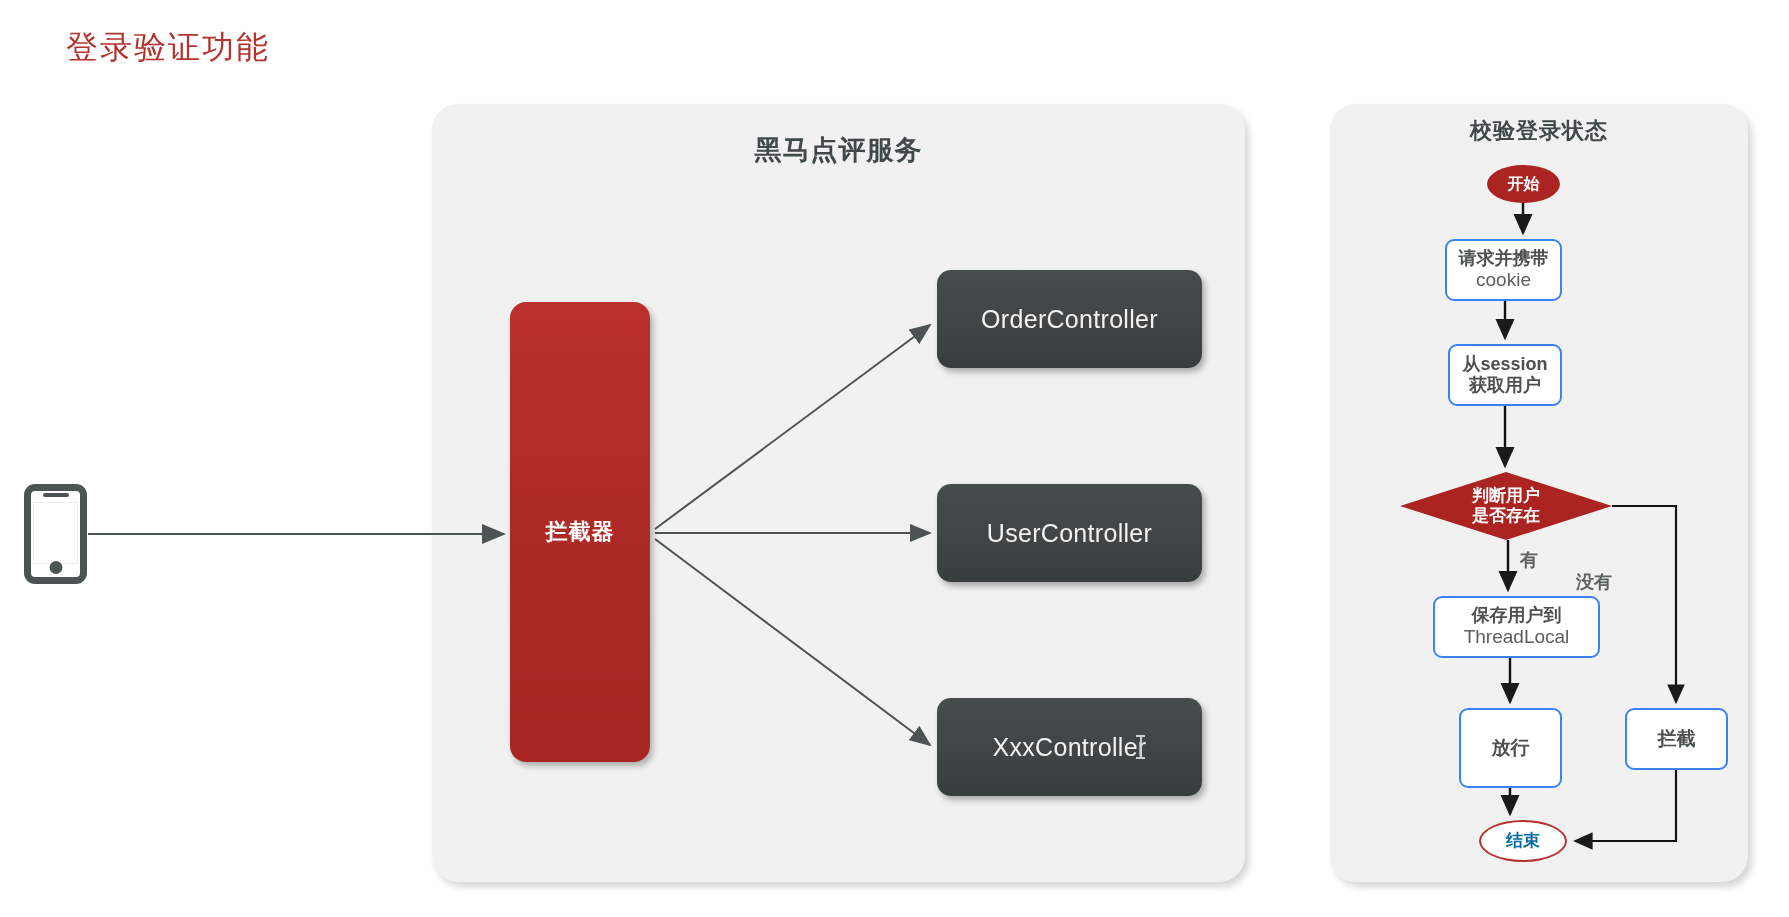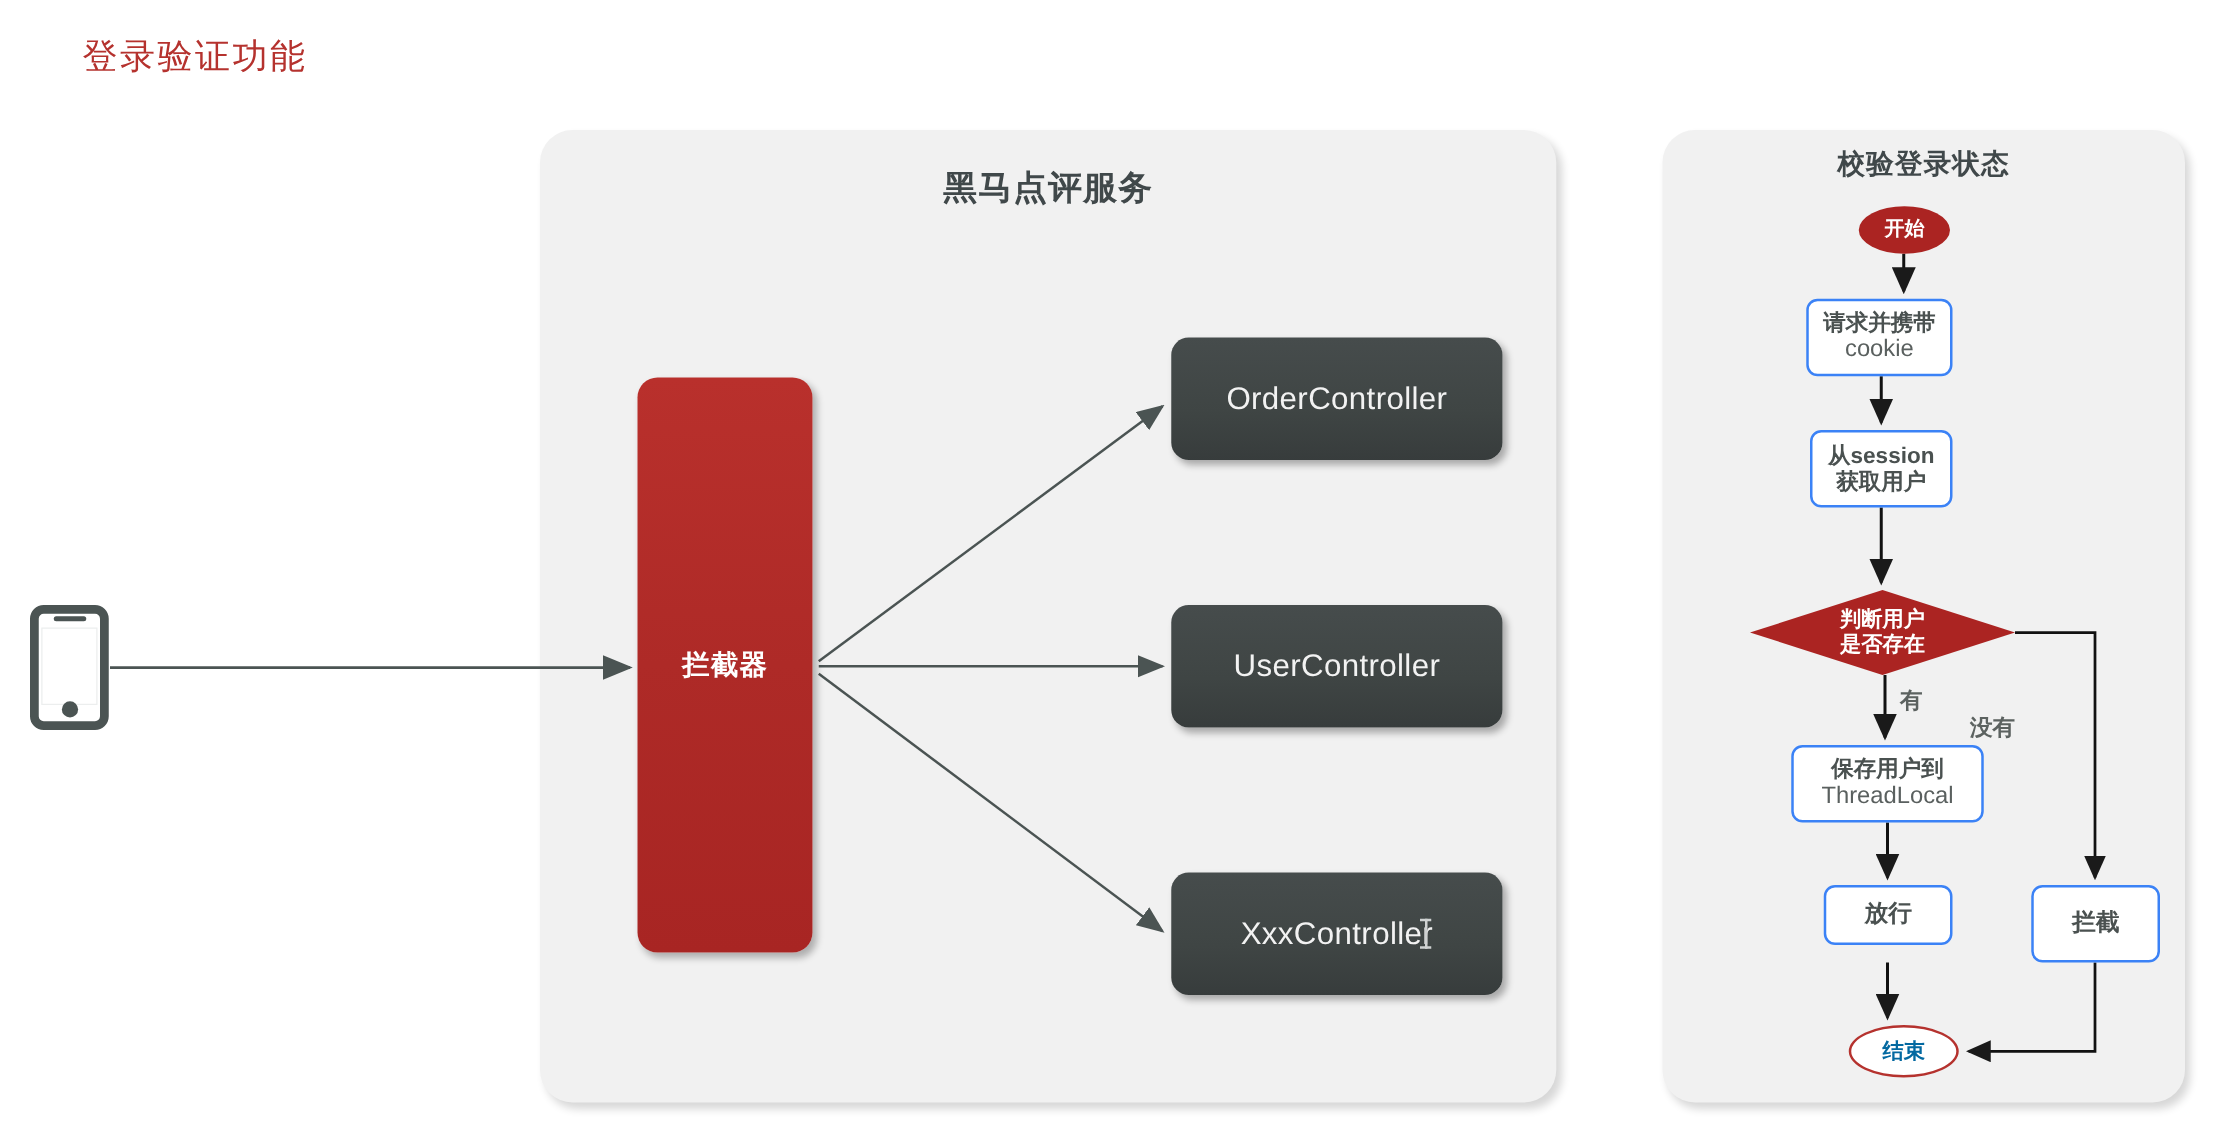--- a/index.html
+++ b/index.html
@@ -16,21 +16,21 @@
     height: 917px;
     background: #ffffff;
   }
 
   
   #page-title {
     position: absolute;
     left: 66px;
     top: 26px;
     font-family: "Liberation Serif", "DejaVu Serif", serif;
-    font-size: 28px;
+    font-size: 32px;
     color: #b5322e;
     letter-spacing: 2px;
     white-space: nowrap;
   }
 
   
   .panel {
     position: absolute;
     background: #f1f1f1;
     border-radius: 26px;
@@ -197,22 +197,22 @@
 
   #n-decision {
     left: 1400px; top: 472px; width: 212px; height: 68px;
     color: #ffffff;
     font-size: 17px;
     font-weight: bold;
     clip-path: polygon(50% 0%, 100% 50%, 50% 100%, 0% 50%);
     background: #ab2422;
   }
 
-  #n-threadlocal { left: 1433px; top: 596px; width: 154px; height: 62px; }
-  #n-pass    { left: 1459px; top: 708px; width: 103px; height: 48px; font-size: 19px; justify-content: center; }
+  #n-threadlocal { left: 1433px; top: 596px; width: 167px; height: 62px; }
+  #n-pass    { left: 1459px; top: 708px; width: 103px; height: 80px; font-size: 19px; justify-content: center; }
   #n-block   { left: 1625px; top: 708px; width: 103px; height: 62px; font-size: 19px; }
 
   #n-end {
     left: 1479px; top: 820px; width: 88px; height: 42px;
     background: #ffffff;
     border: 2px solid #b5322e;
     border-radius: 50%;
     color: #0369a1;
     font-size: 17px;
     font-weight: bold;

